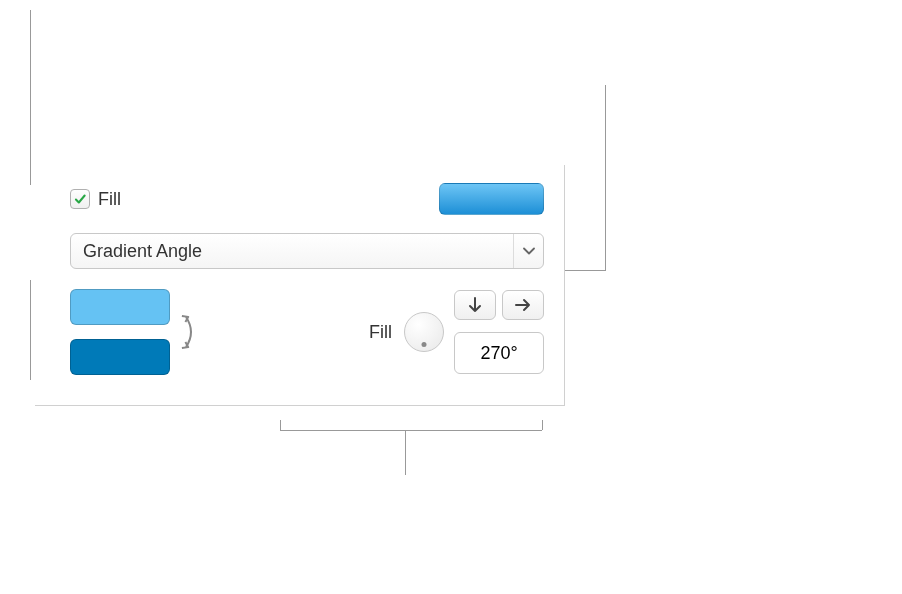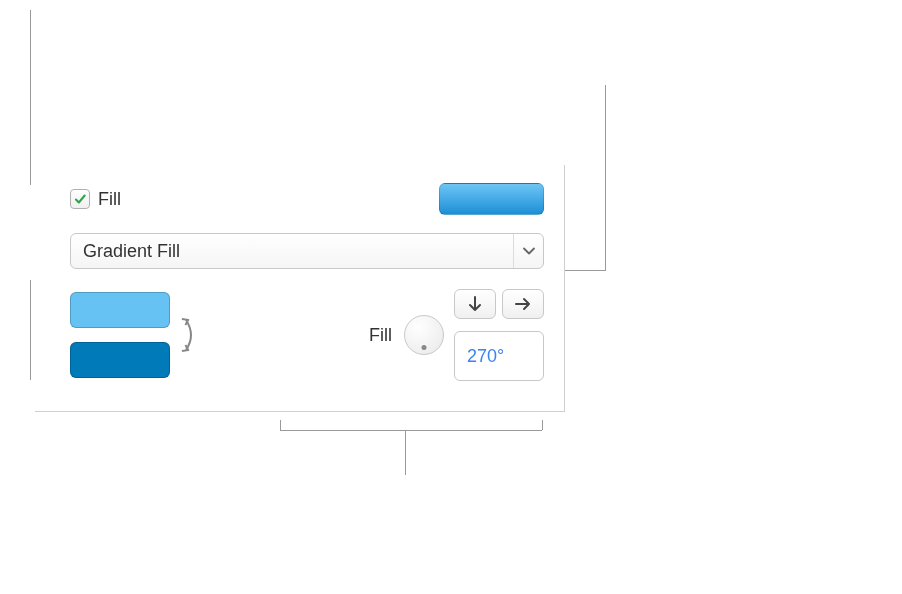--- a/index.html
+++ b/index.html
@@ -208,30 +208,30 @@
       display: flex;
       align-items: center;
       justify-content: center;
       cursor: pointer;
       font-size: 18px;
       color: #444;
     }
     
     .angle-input {
       width: 90px;
-      height: 50px;
+      height: 42px;
       border: 1px solid #c8c8c8;
       border-radius: 6px;
       background: #ffffff;
       display: flex;
       align-items: center;
-      justify-content: flex-start;
+      justify-content: center;
       padding: 0 12px;
       font-size: 18px;
-      color: #3b82f6;
+      color: #000000;
       cursor: text;
     }
     
     
     .callout-line {
       position: absolute;
       background: #999;
     }
     
     .callout-v-1 {
@@ -310,21 +310,21 @@
         <svg viewBox="0 0 24 24">
           <path d="M5 13 L10 18 L20 6" stroke="#28a745" stroke-width="3.5" fill="none" stroke-linecap="round" stroke-linejoin="round"></path>
         </svg>
       </div>
       <span class="checkbox-label">Fill</span>
     </div>
     <div class="preview-swatch"></div>
   </div>
 
   <div class="dropdown">
-    <span class="dropdown-text">Gradient Fill</span>
+    <span class="dropdown-text">Gradient Angle</span>
     <div class="dropdown-arrow">
       <svg width="12" height="8" viewBox="0 0 12 8">
         <path d="M1 1.5 L6 6.5 L11 1.5" stroke="#666" stroke-width="1.8" fill="none" stroke-linecap="round" stroke-linejoin="round"></path>
       </svg>
     </div>
   </div>
 
   <div class="gradient-controls">
 
     <div class="color-stops">

